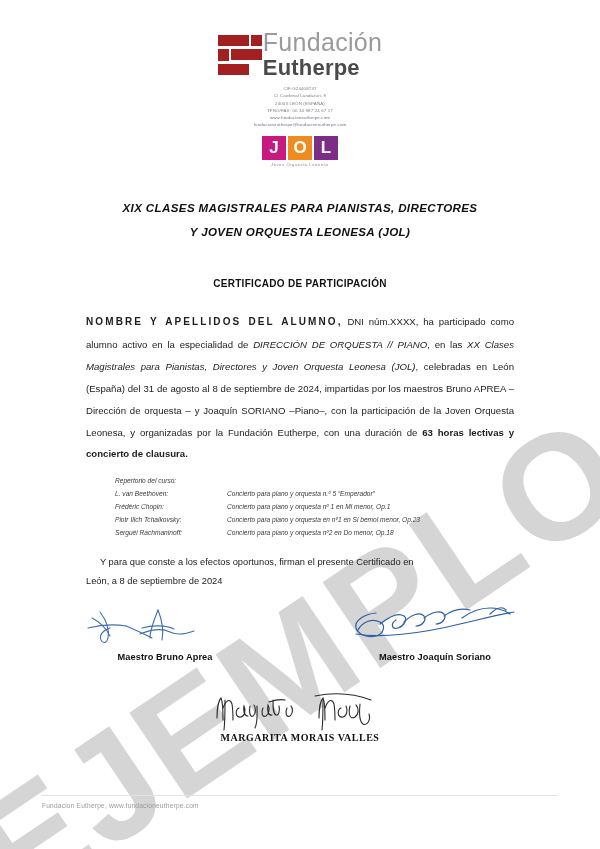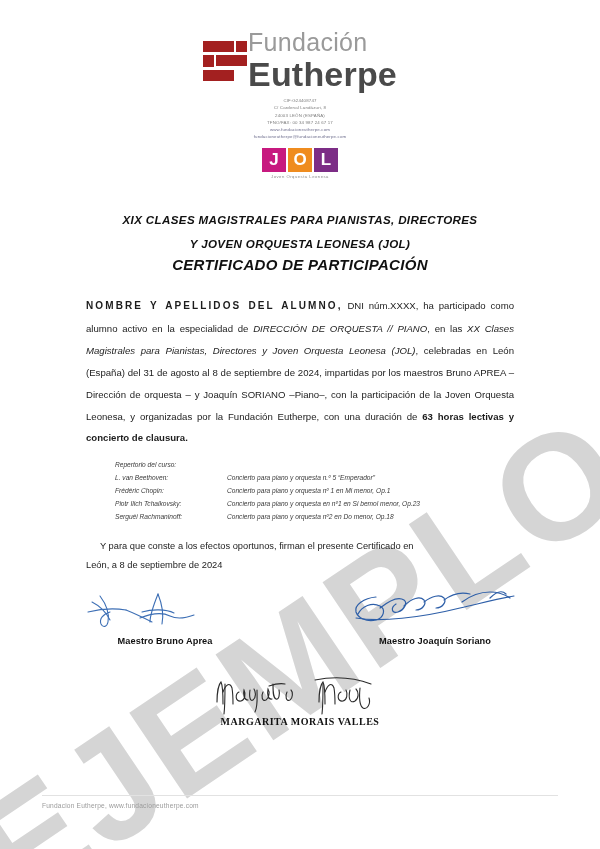--- a/index.html
+++ b/index.html
@@ -68,21 +68,21 @@
     text-align: left;
     line-height: 1;
   }
   .logo-word .l1 {
     font-size: 25px;
     color: #9a9a9a;
     letter-spacing: 0.3px;
     display: block;
   }
   .logo-word .l2 {
-    font-size: 34px;
+    font-size: 22px;
     color: #4a4a4a;
     font-weight: 700;
     letter-spacing: 0.2px;
     display: block;
     margin-top: 2px;
   }
 
   .contact {
     margin-top: 6px;
     font-size: 4.4px;
@@ -131,25 +131,24 @@
     color: #111;
   }
   .title-block .t-line {
     font-size: 11.6px;
     font-weight: 700;
     font-style: italic;
     letter-spacing: 0.35px;
     line-height: 2.1;
   }
   .subtitle {
-    margin-top: 0;
+    margin-top: 34px;
     text-align: center;
-    font-size: 15px;
-    font-weight: 700;
-    font-style: italic;
+    font-size: 10px;
+    font-weight: 700;
     letter-spacing: 0.3px;
     color: #111;
   }
 
   
   .body-text {
     margin: 22px 86px 0 86px;
     font-size: 9.6px;
     line-height: 2.28;
     text-align: justify;

